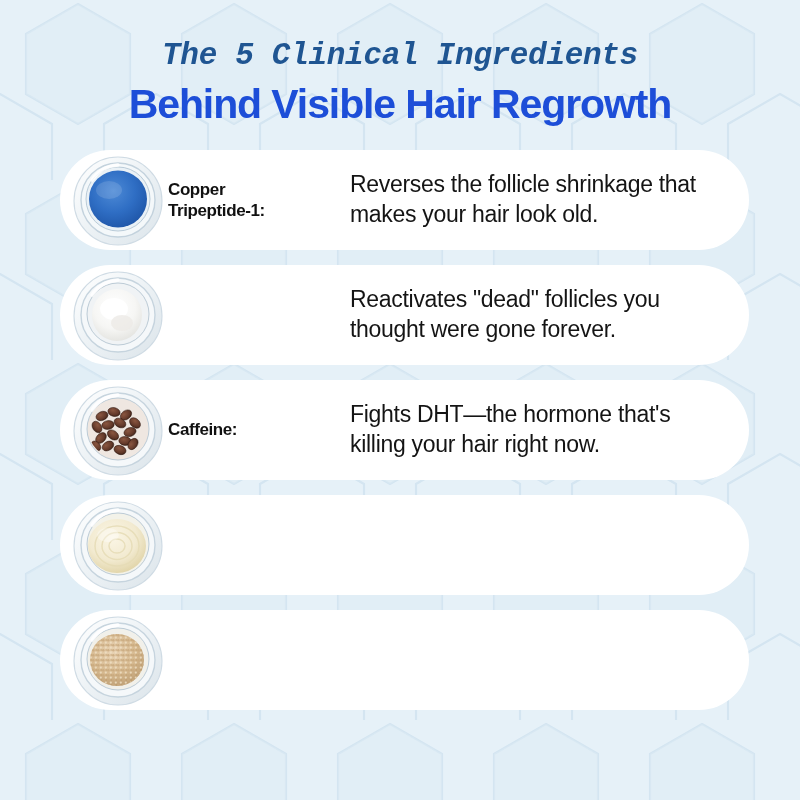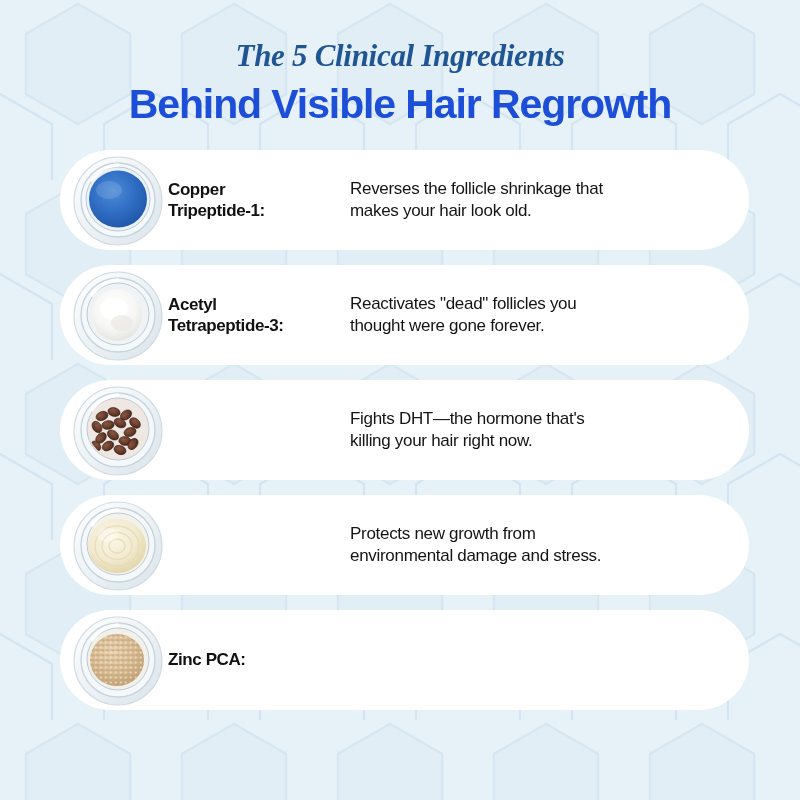--- a/index.html
+++ b/index.html
@@ -25,21 +25,21 @@
   }
 
   
   .header {
     position: relative;
     z-index: 2;
     text-align: center;
     padding-top: 38px;
   }
   .subtitle {
-    font-family: Liberation Serif, serif;
+    font-family: Liberation Mono, monospace;
     font-style: italic;
     font-weight: 700;
     font-size: 31px;
     letter-spacing: -0.3px;
     color: #1f5592;
     line-height: 1.15;
     margin: 0;
   }
   .title {
     font-family: "Liberation Sans", sans-serif;
@@ -90,21 +90,21 @@
     line-height: 1.25;
     letter-spacing: -0.4px;
     color: #111111;
     white-space: pre-line;
   }
   .desc {
     position: absolute;
     left: 290px;
     right: 14px;
     font-weight: 400;
-    font-size: 17px;
+    font-size: 23px;
     line-height: 1.3;
     letter-spacing: -0.3px;
     color: #141414;
     white-space: pre-line;
   }
 </style>
 </head>
 <body>
 
 <svg id="hex-bg" viewBox="0 0 800 800" xmlns="http://www.w3.org/2000/svg" aria-hidden="true">
@@ -179,22 +179,20 @@
         <ellipse cx="46" cy="47" rx="44" ry="44" fill="url(#glass2)"></ellipse>
         <ellipse cx="46" cy="47" rx="44" ry="44" fill="none" stroke="#cfdbe4" stroke-width="1.1"></ellipse>
         <ellipse cx="46" cy="46" rx="37" ry="37" fill="#f5f8fa" stroke="#c6d4de" stroke-width="1.4"></ellipse>
         <ellipse cx="46" cy="45" rx="31" ry="31" fill="#f0f3f5" stroke="#bccbd6" stroke-width="1"></ellipse>
         <ellipse cx="45" cy="46" rx="25" ry="26" fill="url(#g2sub)"></ellipse>
         <ellipse cx="42" cy="40" rx="14" ry="11" fill="#ffffff" opacity="0.9"></ellipse>
         <ellipse cx="50" cy="54" rx="11" ry="8" fill="#eceae6" opacity="0.8"></ellipse>
         <path d="M20 26 A34 34 0 0 1 46 11" fill="none" stroke="#ffffff" stroke-width="3.4" opacity="0.85" stroke-linecap="round"></path>
       </svg>
     </div>
-    <div class="label">Acetyl
-Tetrapeptide-3:</div>
     <div class="desc">Reactivates "dead" follicles you
 thought were gone forever.</div>
   </div>
 
   <div class="row">
     <div class="jar-wrap">
       <svg width="92" height="92" viewBox="0 0 92 92" xmlns="http://www.w3.org/2000/svg">
         <defs>
           <linearGradient id="glass3" x1="0" y1="0" x2="1" y2="1">
             <stop offset="0%" stop-color="#ffffff"></stop>
@@ -229,20 +227,21 @@
             <ellipse cx="53" cy="57" rx="6.2" ry="4.4" transform="rotate(6 53 57)"></ellipse>
             <ellipse cx="36" cy="62" rx="6.2" ry="4.4" transform="rotate(-30 36 62)"></ellipse>
             <ellipse cx="48" cy="66" rx="6.2" ry="4.4" transform="rotate(20 48 66)"></ellipse>
             <ellipse cx="61" cy="60" rx="6.2" ry="4.4" transform="rotate(-54 61 60)"></ellipse>
             <ellipse cx="24" cy="62" rx="5.6" ry="4.0" transform="rotate(48 24 62)"></ellipse>
           </g>
         </g>
         <path d="M20 26 A34 34 0 0 1 46 11" fill="none" stroke="#ffffff" stroke-width="3.4" opacity="0.85" stroke-linecap="round"></path>
       </svg>
     </div>
+    <div class="label">Caffeine:</div>
     <div class="desc">Fights DHT—the hormone that's
 killing your hair right now.</div>
   </div>
 
   <div class="row">
     <div class="jar-wrap">
       <svg width="92" height="92" viewBox="0 0 92 92" xmlns="http://www.w3.org/2000/svg">
         <defs>
           <radialGradient id="g4sub" cx="42%" cy="34%" r="70%">
             <stop offset="0%" stop-color="#fbf6e6"></stop>
@@ -262,22 +261,20 @@
         <ellipse cx="45" cy="47" rx="29" ry="27" fill="url(#g4sub)"></ellipse>
         <g fill="none" stroke="#e6dcb6" stroke-width="1.5" opacity="0.85">
           <ellipse cx="45" cy="47" rx="22" ry="20"></ellipse>
           <ellipse cx="45" cy="47" rx="15" ry="13.5"></ellipse>
           <ellipse cx="45" cy="47" rx="8" ry="7"></ellipse>
         </g>
         <ellipse cx="36" cy="36" rx="11" ry="7" fill="#ffffff" opacity="0.35"></ellipse>
         <path d="M20 26 A34 34 0 0 1 46 11" fill="none" stroke="#ffffff" stroke-width="3.4" opacity="0.85" stroke-linecap="round"></path>
       </svg>
     </div>
-    <div class="desc">Protects new growth from
-environmental damage and stress.</div>
   </div>
 
   <div class="row">
     <div class="jar-wrap">
       <svg width="92" height="92" viewBox="0 0 92 92" xmlns="http://www.w3.org/2000/svg">
         <defs>
           <radialGradient id="g5sub" cx="42%" cy="34%" r="72%">
             <stop offset="0%" stop-color="#e8d2b3"></stop>
             <stop offset="60%" stop-color="#d6b98f"></stop>
             <stop offset="100%" stop-color="#bb9c72"></stop>
@@ -300,16 +297,15 @@
         <ellipse cx="46" cy="47" rx="44" ry="44" fill="none" stroke="#cfdbe4" stroke-width="1.1"></ellipse>
         <ellipse cx="46" cy="46" rx="37" ry="37" fill="#f5f8fa" stroke="#c6d4de" stroke-width="1.4"></ellipse>
         <ellipse cx="46" cy="45" rx="31" ry="31" fill="#f1f0ea" stroke="#bccbd6" stroke-width="1"></ellipse>
         <ellipse cx="45" cy="46" rx="27" ry="26" fill="url(#g5sub)"></ellipse>
         <g clip-path="url(#dish5)">
           <rect x="16" y="18" width="60" height="58" fill="url(#grain)"></rect>
         </g>
         <path d="M20 26 A34 34 0 0 1 46 11" fill="none" stroke="#ffffff" stroke-width="3.4" opacity="0.85" stroke-linecap="round"></path>
       </svg>
     </div>
-    <div class="label">Zinc PCA:</div>
   </div>
 
 </div>
 
 </body></html>

